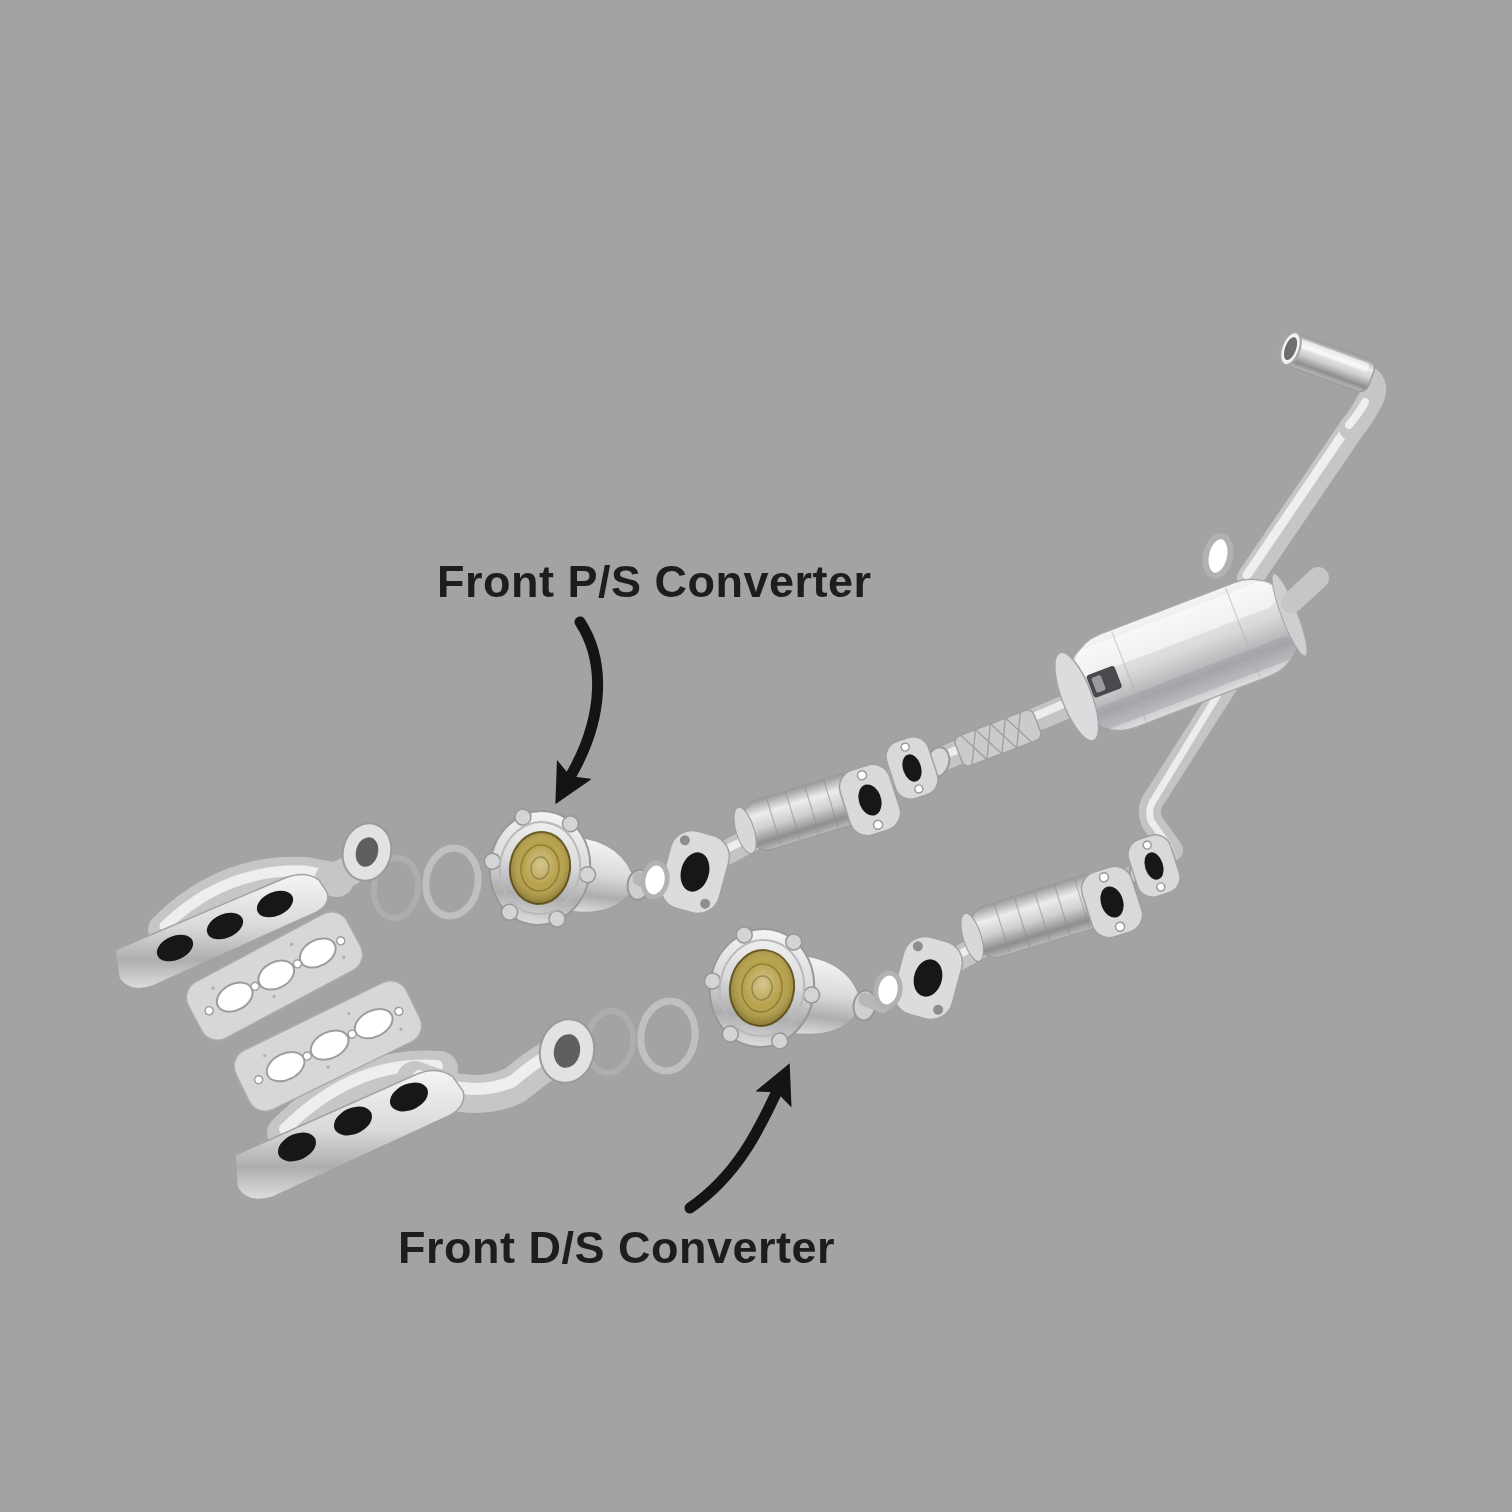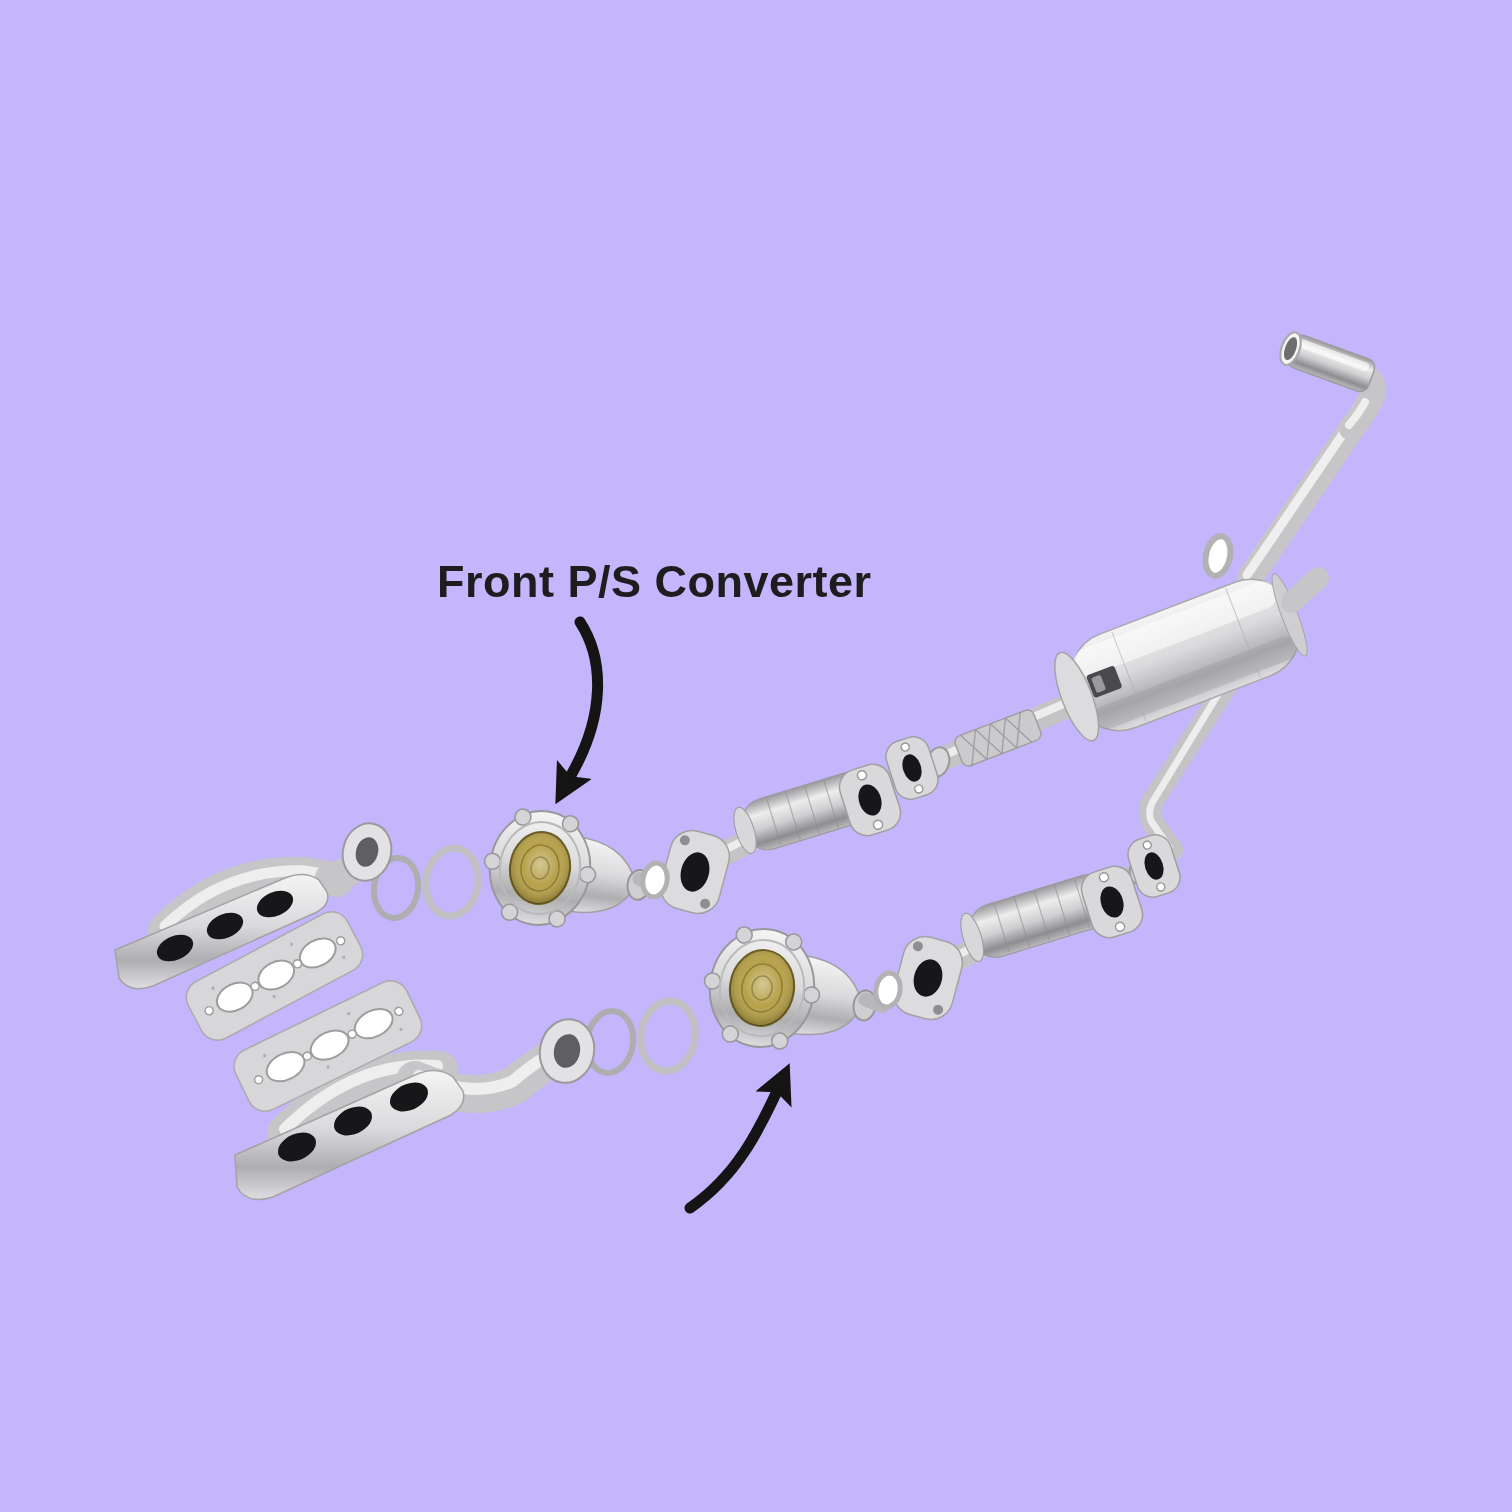--- a/index.html
+++ b/index.html
@@ -1,17 +1,17 @@
 <!DOCTYPE html>
 <html><head>
 <meta charset="utf-8">
 <style>
   html,body{margin:0;padding:0;background:#ffffff;}
   .stage{
-    position:relative;width:1512px;height:1512px;background:#c4b5fd;
+    position:relative;width:1512px;height:1512px;background:#a3a3a3;
     overflow:hidden;font-family:"Liberation Sans",sans-serif;
   }
   .diagram-svg{position:absolute;left:0;top:0;width:1512px;height:1512px;}
   .label{
     position:absolute;font-weight:700;font-size:45px;letter-spacing:0.5px;
     color:#1d1d1f;white-space:nowrap;
   }
   .label-ps{left:437px;top:556px;}
   .label-ds{left:398px;top:1222px;}
 </style>
@@ -268,14 +268,15 @@
         <circle cx="86" cy="52" r="1.6" fill="#aeaeb0"></circle>
     <circle cx="128" cy="13" r="1.6" fill="#aeaeb0"></circle>
         <circle cx="168" cy="50" r="1.6" fill="#aeaeb0"></circle>
   </g>
 
   <path d="M580,622 C606,662 602,716 576,766 Q568,781 562,792" fill="none" stroke="#141414" stroke-width="11" stroke-linecap="round" marker-end="url(#ah)"></path>
   <path d="M690,1208 C736,1176 758,1134 784,1076" fill="none" stroke="#141414" stroke-width="11" stroke-linecap="round" marker-end="url(#ah)"></path>
 </svg>
 
 <div class="label label-ps">Front P/S Converter</div>
+<div class="label label-ds">Front D/S Converter</div>
 
 </div>
 
 </body></html>

